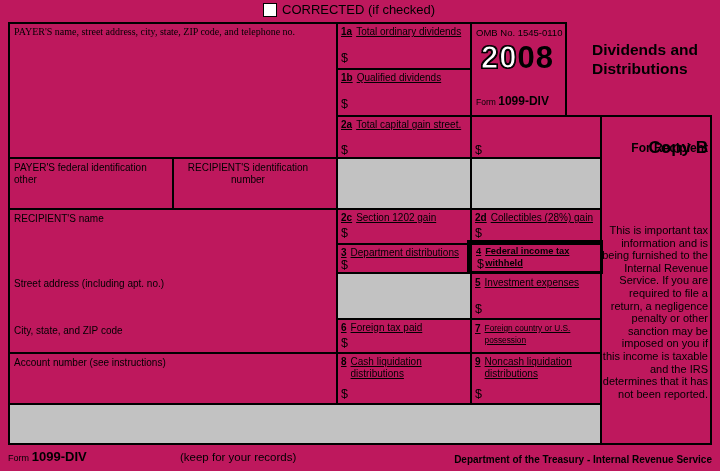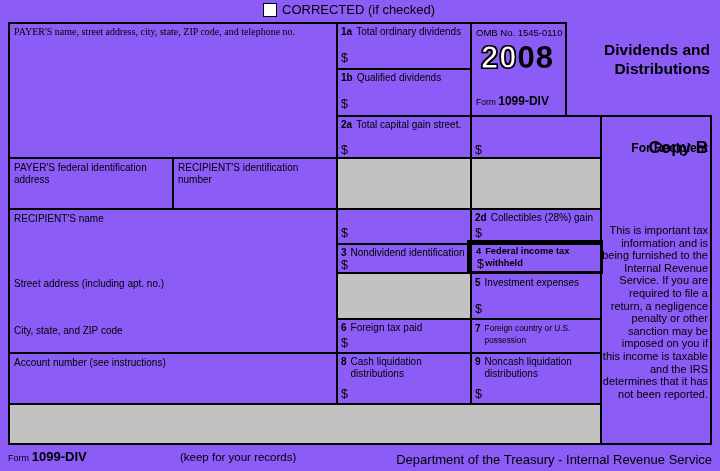--- a/index.html
+++ b/index.html
@@ -1,32 +1,32 @@
 <!DOCTYPE html>
 <html><head>
 <meta charset="utf-8">
 <style>
   html,body{margin:0;padding:0;background:#fff;}
-  #form1099{position:relative;width:720px;height:471px;background:#8b5cf6;
+  #form1099{position:relative;width:720px;height:471px;background:#be185d;
     font-family:"Liberation Sans","DejaVu Sans",sans-serif;color:#000;overflow:hidden;}
   .abs{position:absolute;}
   .shade{position:absolute;background:#c2c2c2;z-index:1;}
   .hl{position:absolute;background:#000;height:2px;z-index:2;}
   .vl{position:absolute;background:#000;width:2px;z-index:2;}
   .lbl{position:absolute;font-size:10px;line-height:11.5px;z-index:4;}
   .bn{font-weight:bold;}
-  .boxlbl{display:flex;gap:4px;align-items:flex-start;}
+  .boxlbl{display:flex;gap:4px;align-items:flex-start;text-decoration:underline;}
   .dollar{position:absolute;font-size:12.5px;z-index:4;}
   .chk{position:absolute;width:12px;height:12px;border:1.6px solid #000;background:#fff;z-index:4;}
   .smalllbl{font-size:8.3px;}
   #yearbox{position:absolute;left:470px;top:40px;width:95px;text-align:center;
     font-size:31px;font-weight:bold;letter-spacing:1px;z-index:4;}
   .outlineyear{color:#fff;-webkit-text-stroke:1.2px #000;
     text-shadow:-1px -1px 0 #000,1px -1px 0 #000,-1px 1px 0 #000,1px 1px 0 #000;}
-  #titleblock{position:absolute;right:10px;top:40px;width:118px;text-align:right;
+  #titleblock{position:absolute;right:10px;top:40px;width:118px;text-align:left;
     font-size:15.5px;font-weight:bold;line-height:19px;z-index:4;}
   #copyb{position:absolute;right:12px;top:138px;font-size:17px;font-weight:bold;z-index:4;}
   #forrecip{position:absolute;right:12px;top:141px;font-size:12px;font-weight:bold;z-index:4;}
   #notice{position:absolute;left:602px;top:224px;width:106px;text-align:right;
     font-size:11px;line-height:12.6px;z-index:4;}
   #boldbox4{position:absolute;left:467px;top:240px;width:136px;height:34px;
     border:3px solid #000;box-sizing:border-box;z-index:3;}
   .footer-small{font-size:9px;}
   .footer-form{font-size:13px;font-weight:bold;}
 </style>
@@ -72,42 +72,46 @@
     <span class="bn">2a</span>
     <span>Total capital gain street.</span>
   </div>
   <div class="dollar" style="left:341px;top:143px;">$</div>
   <div class="dollar" style="left:475px;top:143px;">$</div>
 
   <div id="copyb">Copy B</div>
   <div id="forrecip">For Recipient</div>
 
   <div class="abs" style="left:8px;top:157px;width:164px;height:51px;z-index:1;">
-    <div class="lbl" style="left:6px;top:5px;width:145px;">PAYER'S federal identification address</div>
+    <div class="lbl" style="left:6px;top:5px;width:145px;">PAYER'S federal identification other</div>
   </div>
-  <div class="abs" style="left:172px;top:157px;width:164px;height:51px;z-index:1;">
+  <div class="abs" style="left:172px;top:157px;width:164px;height:51px;z-index:1;text-align:center;">
     <div class="lbl" style="left:6px;top:5px;width:140px;">RECIPIENT'S identification number</div>
   </div>
 
   <div class="abs" style="left:8px;top:208px;width:278px;height:144px;z-index:1;border-radius:13px;">
     <div class="lbl" style="left:6px;top:5px;">RECIPIENT'S name</div>
     <div class="lbl" style="left:6px;top:70px;">Street address (including apt. no.)</div>
     <div class="lbl" style="left:6px;top:117px;">City, state, and ZIP code</div>
   </div>
 
+  <div class="lbl boxlbl" style="left:341px;top:212px;width:126px;">
+    <span class="bn">2c</span>
+    <span>Section 1202 gain</span>
+  </div>
   <div class="dollar" style="left:341px;top:226px;">$</div>
   <div class="lbl boxlbl" style="left:475px;top:212px;width:124px;">
     <span class="bn">2d</span>
     <span>Collectibles (28%) gain</span>
   </div>
   <div class="dollar" style="left:475px;top:226px;">$</div>
 
   <div class="lbl boxlbl" style="left:341px;top:247px;width:128px;">
     <span class="bn">3</span>
-    <span>Nondividend identification</span>
+    <span>Department distributions</span>
   </div>
   <div class="dollar" style="left:341px;top:258px;">$</div>
   <div id="boldbox4"></div>
   <div class="lbl boxlbl" style="left:476px;top:246px;width:122px;font-size:9.3px;font-weight:bold;">
     <span class="bn">4</span>
     <span>Federal income tax withheld</span>
   </div>
   <div class="dollar" style="left:477px;top:257px;">$</div>
 
   <div class="lbl boxlbl" style="left:475px;top:277px;width:124px;">
@@ -161,15 +165,15 @@
   <div class="vl" style="left:565px;top:22px;height:95px;"></div>
   <div class="vl" style="left:600px;top:115px;height:330px;"></div>
   <div class="vl" style="left:710px;top:115px;height:330px;"></div>
   <div class="vl" style="left:172px;top:157px;height:51px;"></div>
 
   <div class="lbl" style="left:8px;top:451px;">
     <span class="footer-small">Form</span>
     <span class="footer-form">1099-DIV</span>
   </div>
   <div class="lbl" style="left:180px;top:452px;width:220px;text-align:left;font-size:11.5px;">(keep for your records)</div>
-  <div class="lbl" style="right:8px;top:454px;font-size:13px;">Department of the Treasury - Internal Revenue Service</div>
+  <div class="lbl" style="right:8px;top:454px;font-size:10px;font-weight:bold;">Department of the Treasury - Internal Revenue Service</div>
 
 </div>
 
 </body></html>

